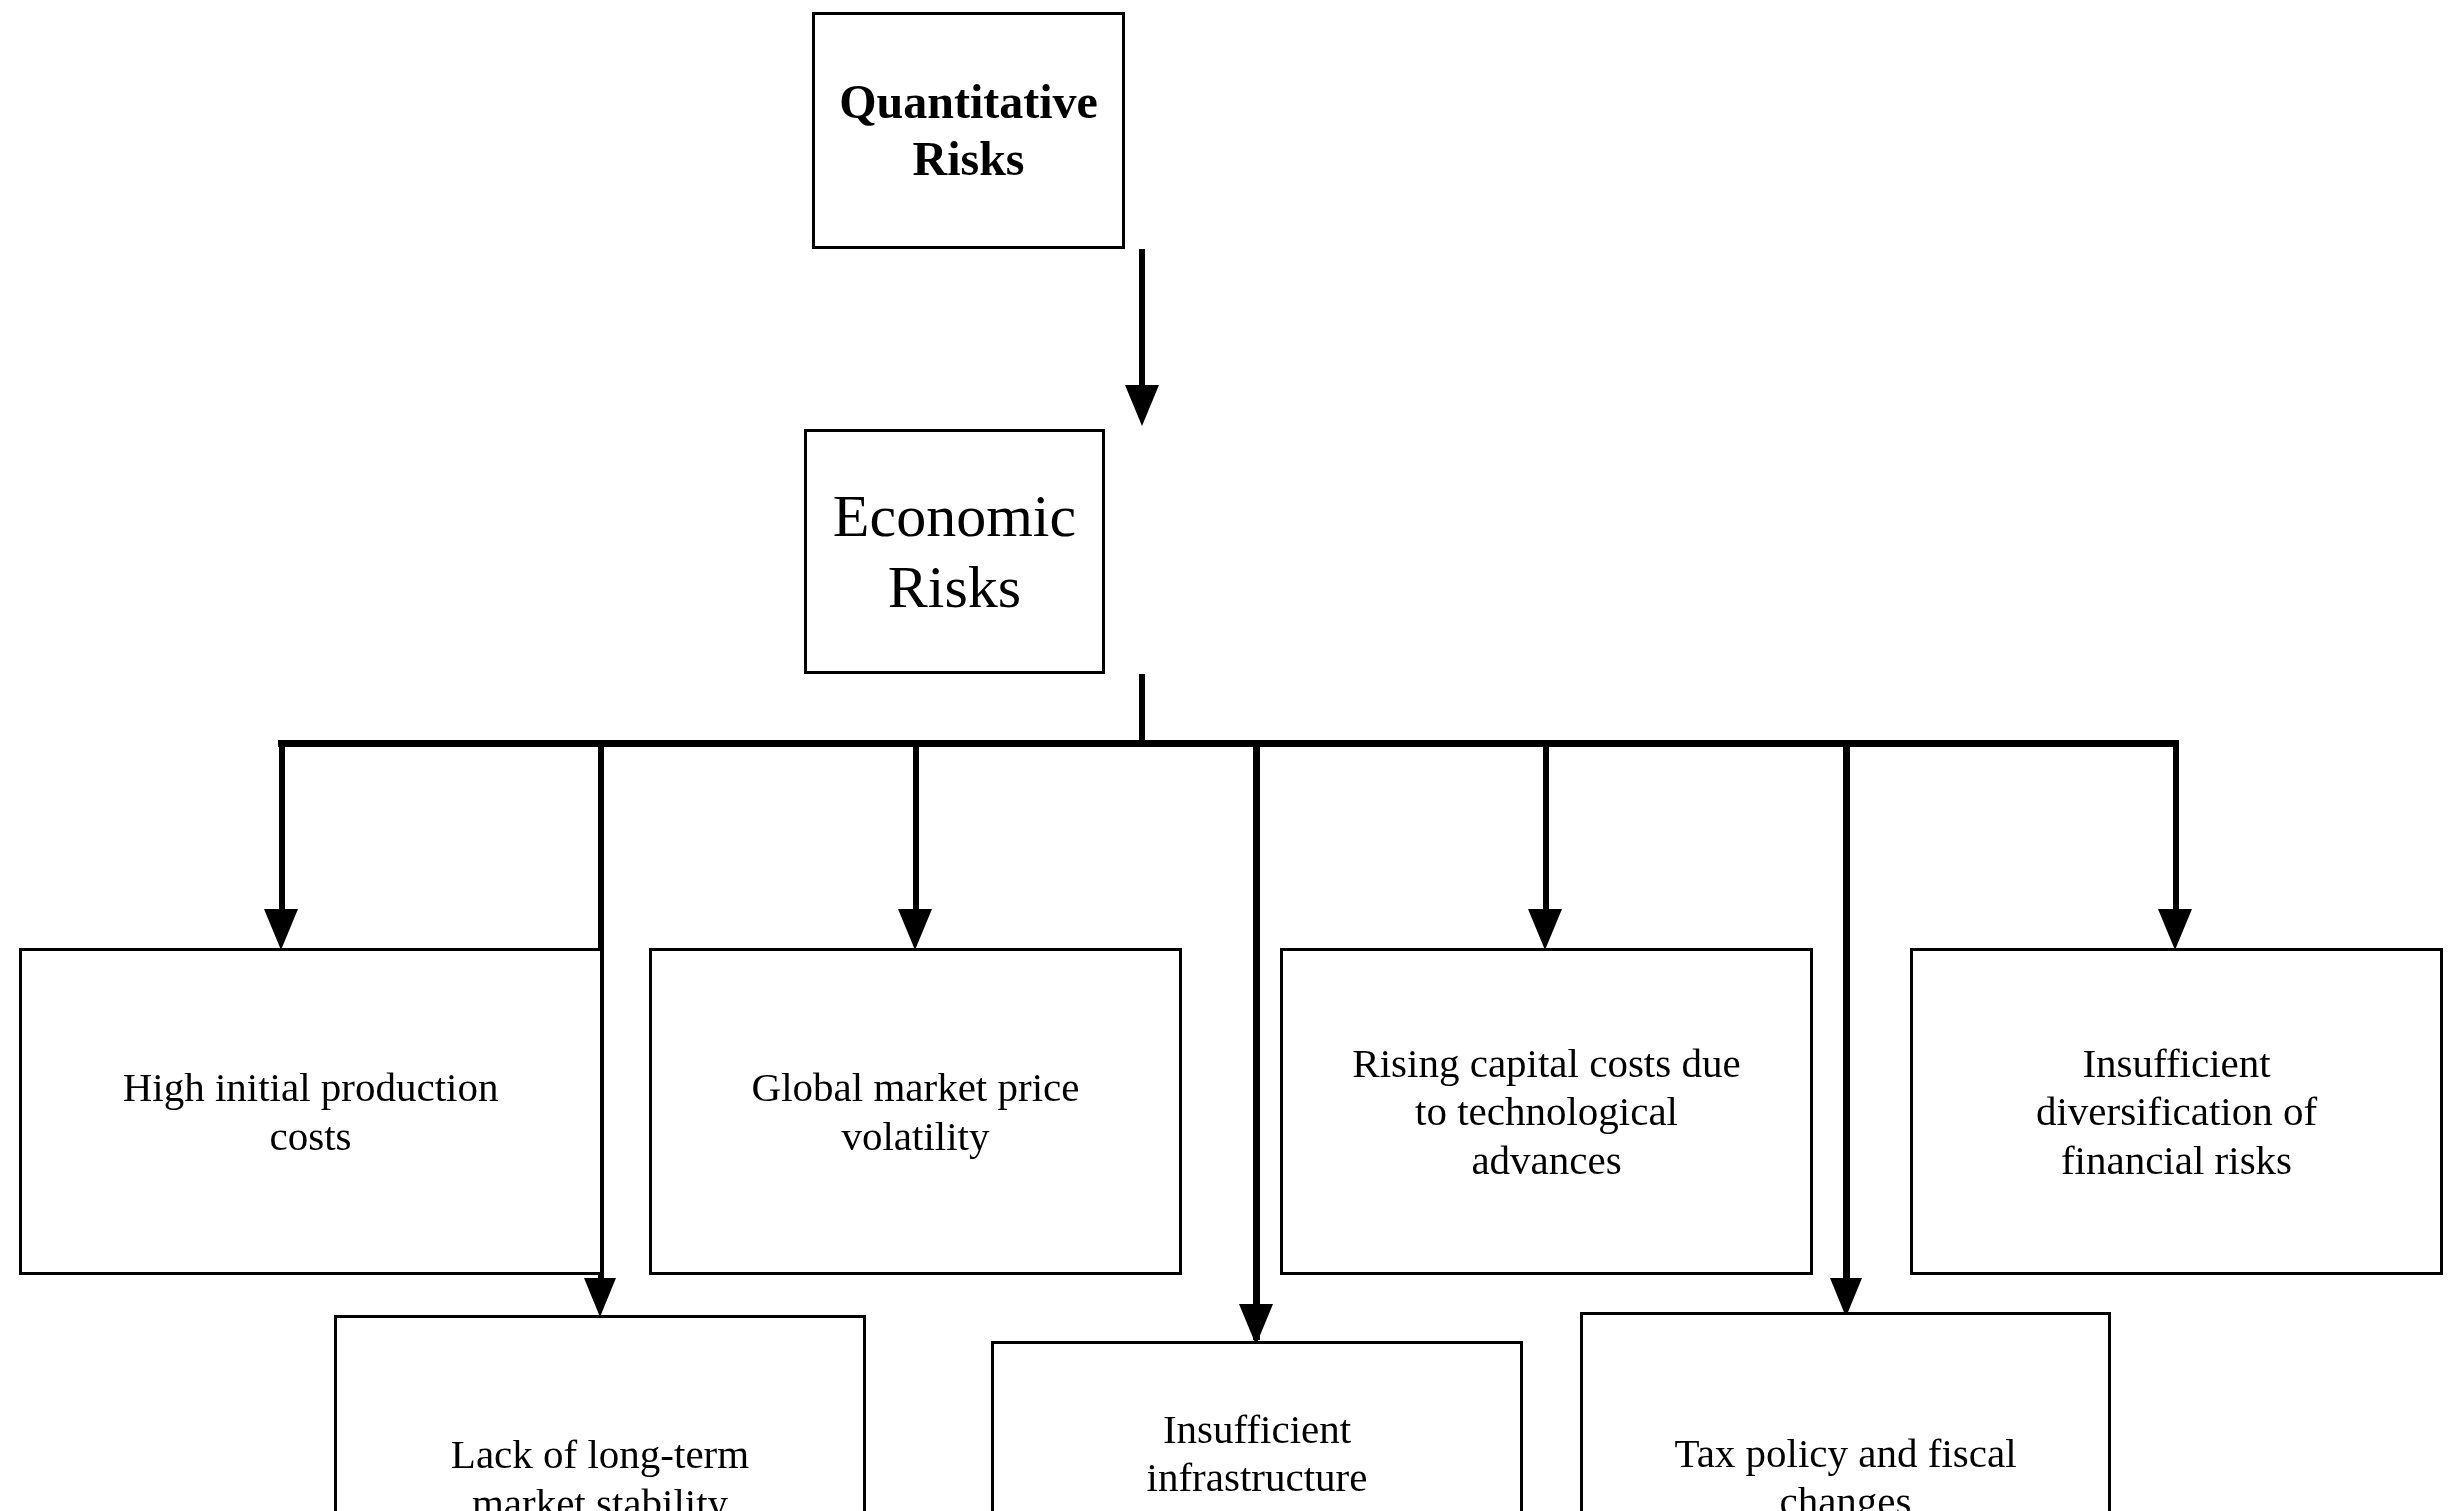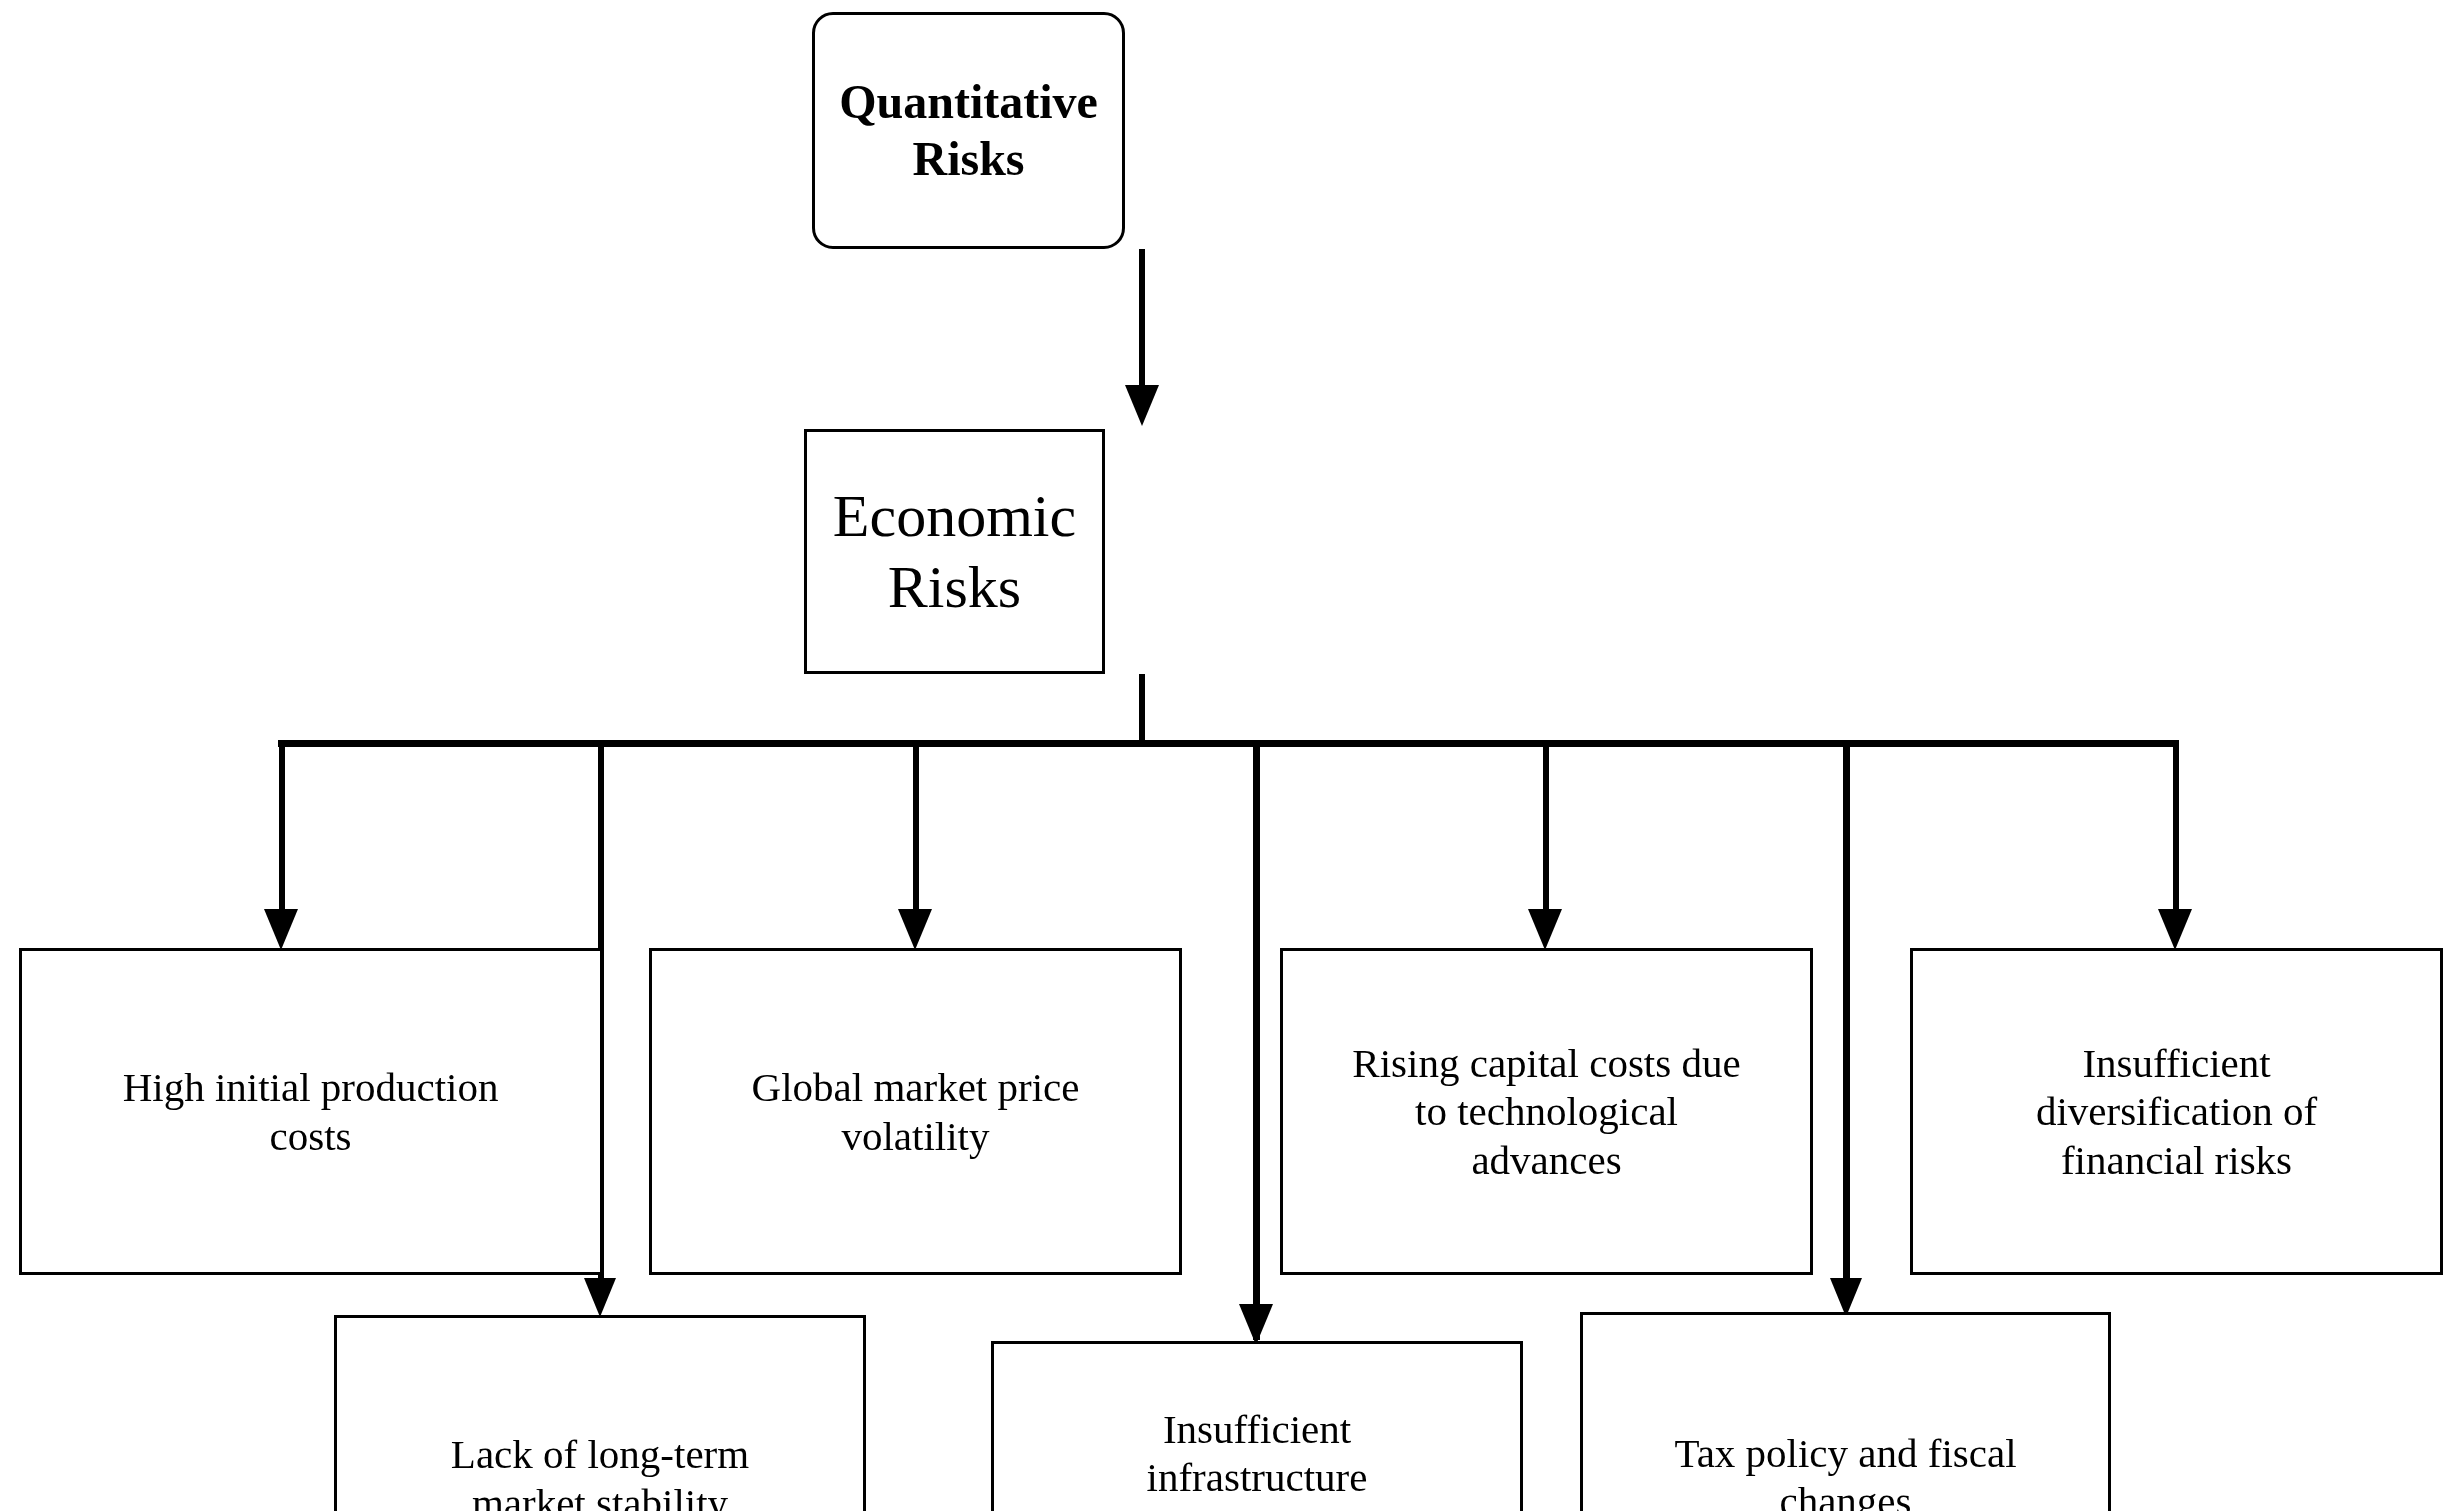--- a/index.html
+++ b/index.html
@@ -26,21 +26,20 @@
     justify-content: center;
     text-align: center;
     color: #000000;
     line-height: 1.18;
     padding: 2.7px 6.7px;
     white-space: pre-line;
   }
   .node.root {
     font-weight: bold;
     font-size: 48px;
-    border-radius: 21px;
   }
   .node.level2 {
     font-weight: normal;
     font-size: 60px;
   }
   .node.leaf {
     font-weight: normal;
     font-size: 41px;
   }
   

